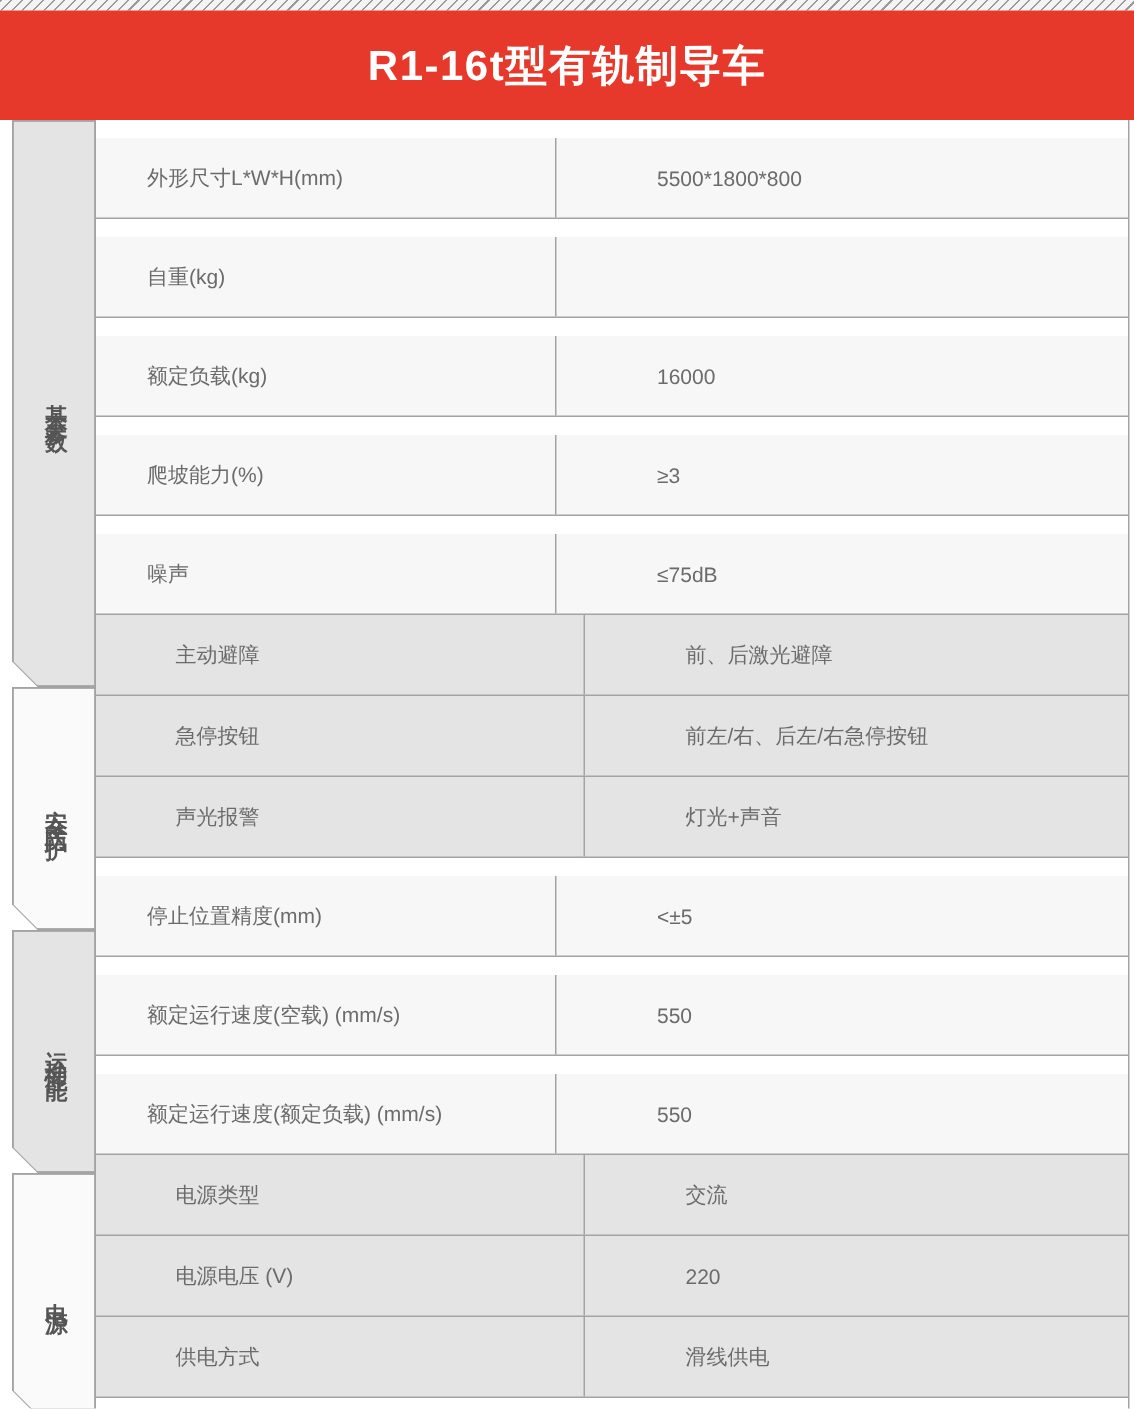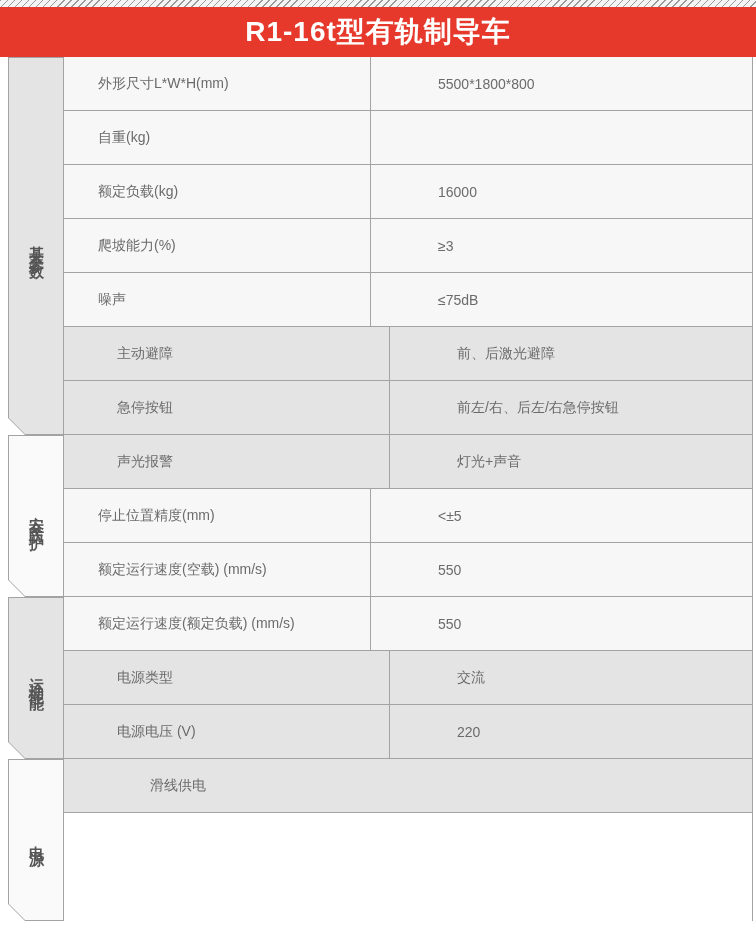--- a/index.html
+++ b/index.html
@@ -10,38 +10,38 @@
     --sidebar-gray:#e4e4e4;
     --border:#a3a3a3;
     --text:#6b6b6b;
     --sidebar-text:#555555;
   }
   *{box-sizing:border-box;margin:0;padding:0;}
   html,body{width:756px;height:939px;background:#ffffff;overflow:hidden;
     font-family:"Liberation Sans","DejaVu Sans",sans-serif;}
   .hatch{width:756px;height:7px;
     background:repeating-linear-gradient(135deg,#9a9a9a 0 1px,#f4f4f4 1px 5px);}
-  .header{width:756px;height:50px;background:var(--accent-red);
+  .header{width:756px;height:73px;background:var(--accent-red);
     display:flex;align-items:center;justify-content:center;}
   .title{color:#ffffff;font-size:28px;font-weight:bold;letter-spacing:1px;}
   .table{margin-left:8px;width:745px;display:flex;}
   .sidebar{width:56px;flex:0 0 56px;}
   .side-block{position:relative;width:56px;}
   .sb-outline{position:absolute;inset:0;background:var(--border);
     clip-path:polygon(0 0,100% 0,100% 100%,17px 100%,0 calc(100% - 17px));}
   .sb-fill{position:absolute;inset:1px;
     clip-path:polygon(0 0,100% 0,100% 100%,16px 100%,0 calc(100% - 16px));}
   .side-block.gray .sb-fill{background:var(--sidebar-gray);}
   .side-block.light .sb-fill{background:var(--sidebar-light);}
   .sb-label{position:absolute;inset:0;display:flex;align-items:center;justify-content:center;
     writing-mode:vertical-lr;text-orientation:upright;letter-spacing:6px;
     font-size:15px;font-weight:bold;color:var(--sidebar-text);}
   .rows{flex:1;border-right:1px solid var(--border);}
   .row{height:54px;display:flex;border-bottom:1px solid var(--border);}
-  .row.sec-a{background:var(--row-light);}
+  .row.sec-a{background:var(--row-light);margin-top:12px;}
   .row.sec-b{background:var(--row-gray);padding-left:19px;}
   .cell-param{width:307px;flex:0 0 307px;border-right:1px solid var(--border);
     display:flex;align-items:center;padding-left:34px;
     font-size:14px;color:var(--text);}
   .cell-value{flex:1;display:flex;align-items:center;padding-left:67px;
     font-size:14px;color:var(--text);text-align:center;}
 </style>
 </head>
 <body>
 
@@ -122,17 +122,18 @@
     </div>
     <div class="row sec-b">
       <div class="cell-param">电源类型</div>
       <div class="cell-value">交流</div>
     </div>
     <div class="row sec-b">
       <div class="cell-param">电源电压 (V)</div>
       <div class="cell-value">220</div>
     </div>
     <div class="row sec-b">
+      <div class="cell-param">供电方式</div>
       <div class="cell-value">滑线供电</div>
     </div>
   </div>
 
 </div>
 
 </body></html>

